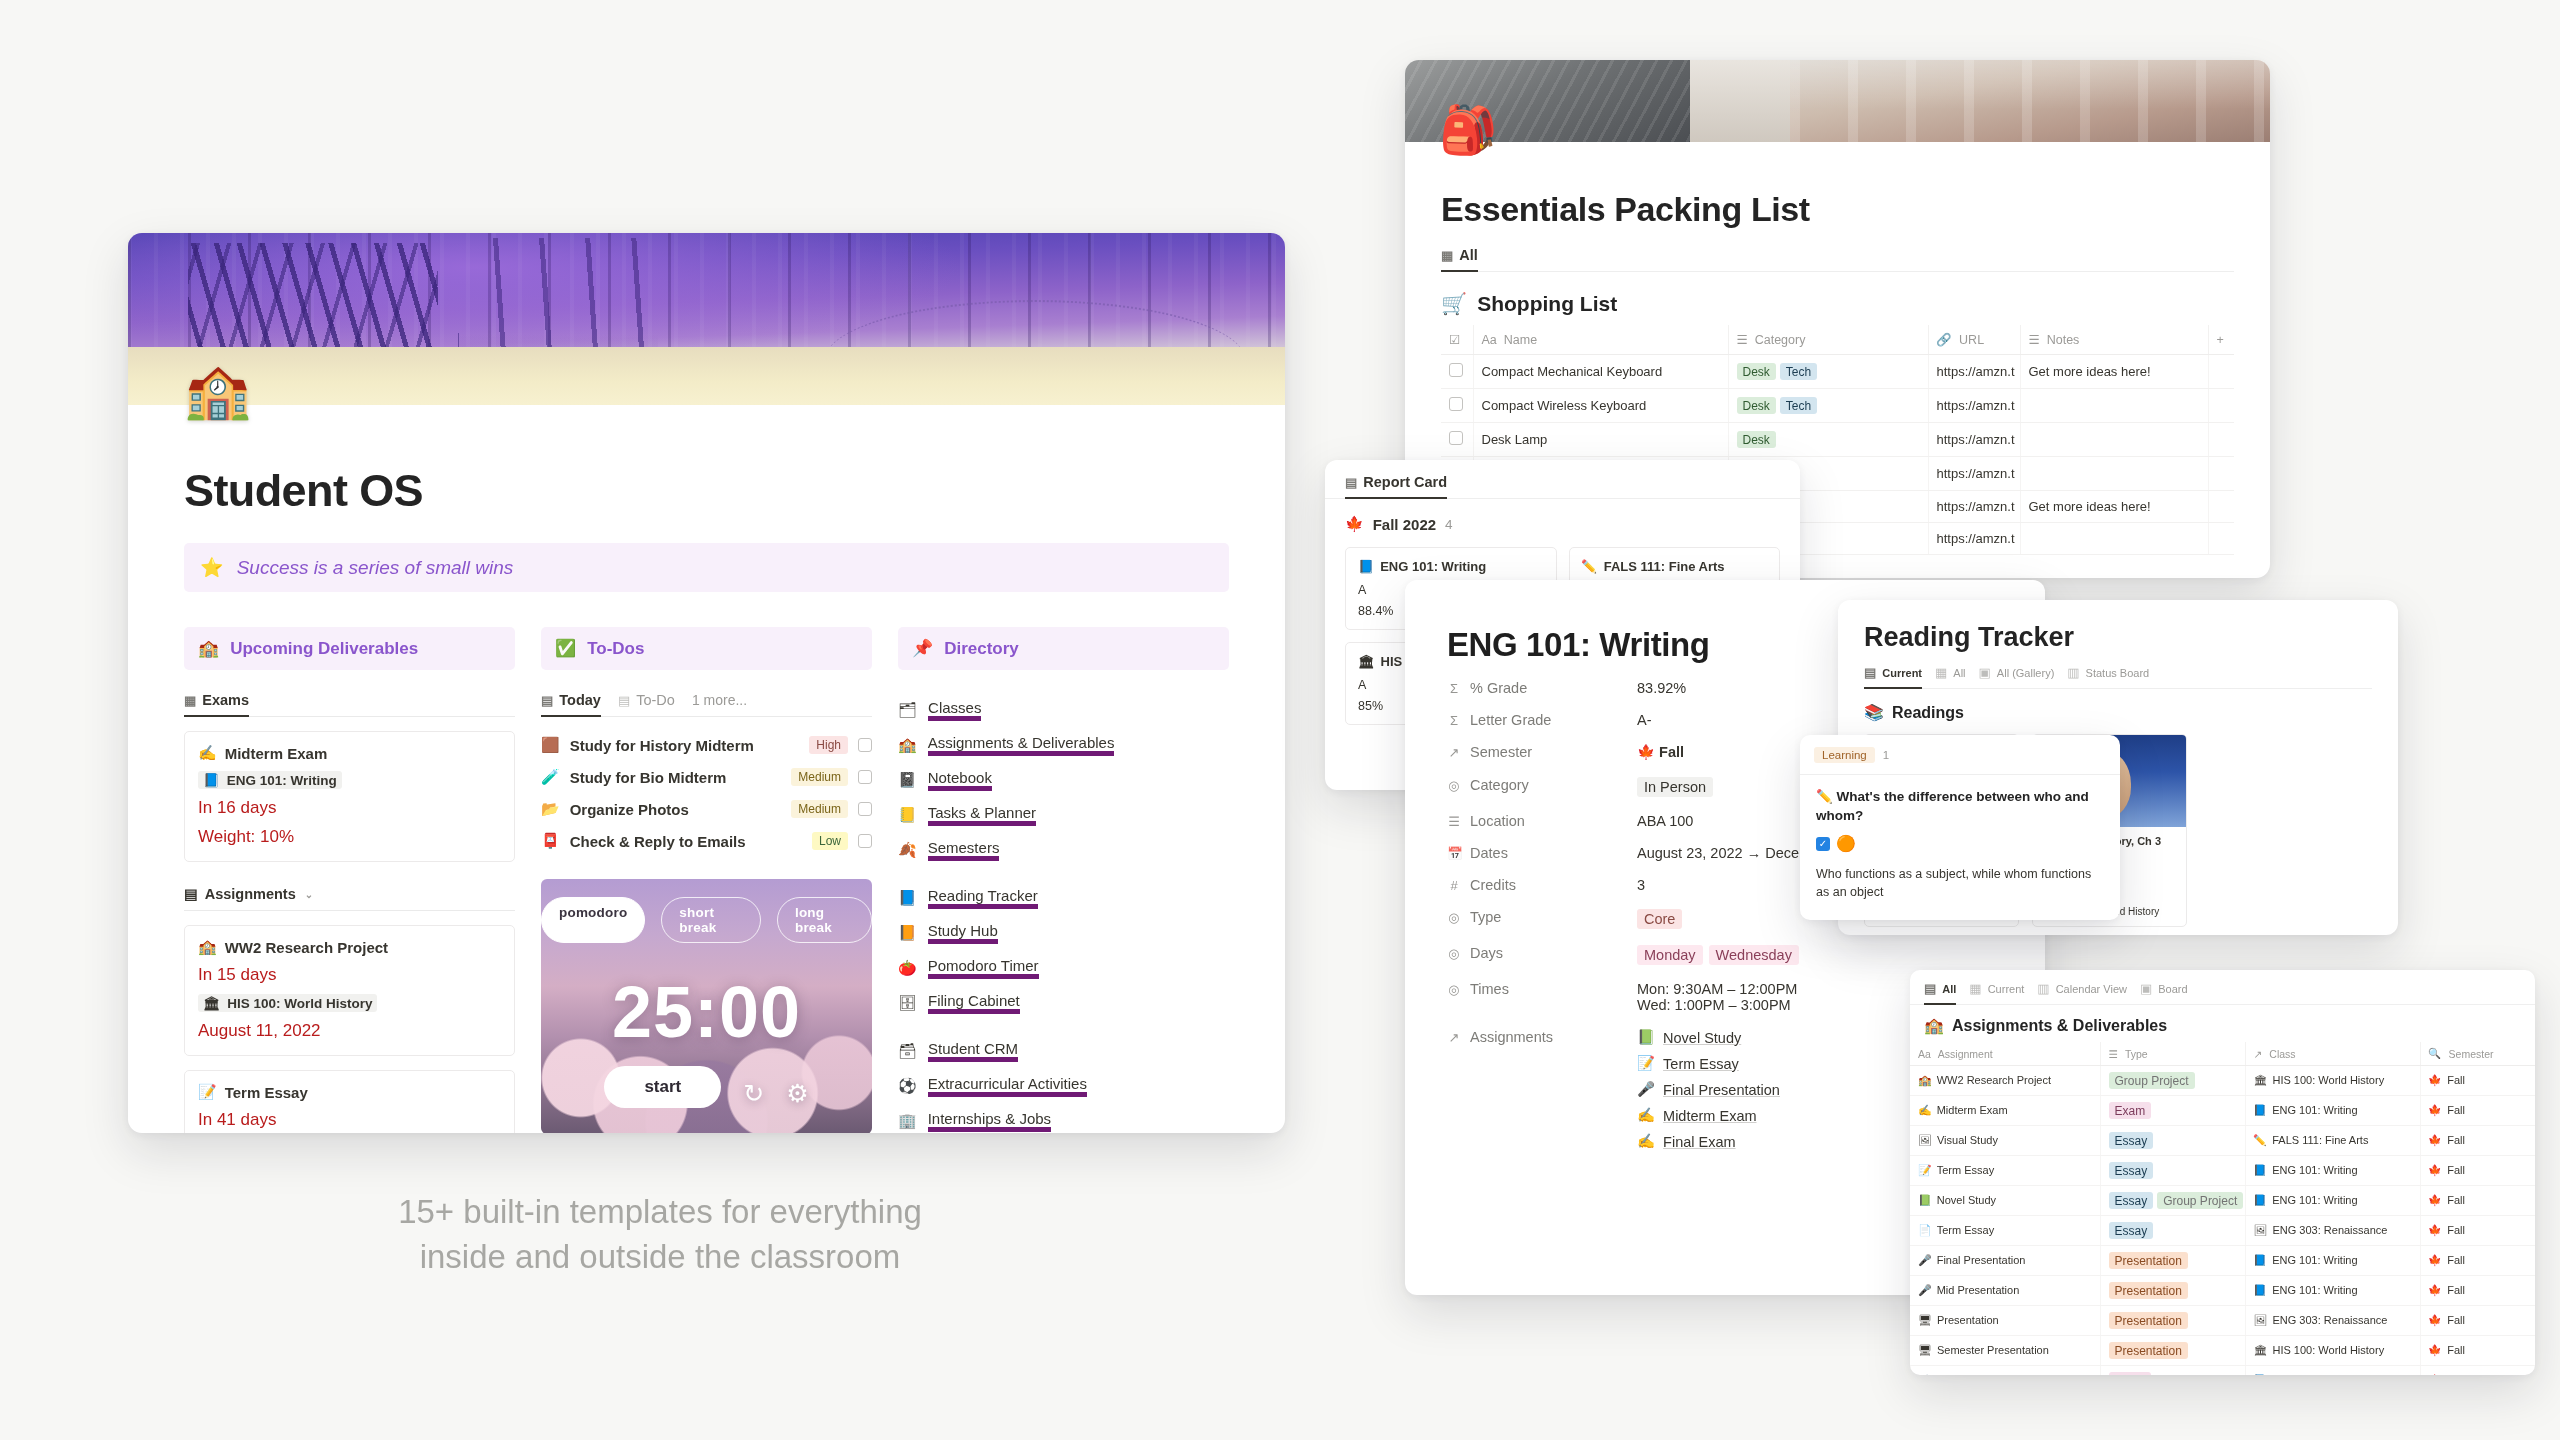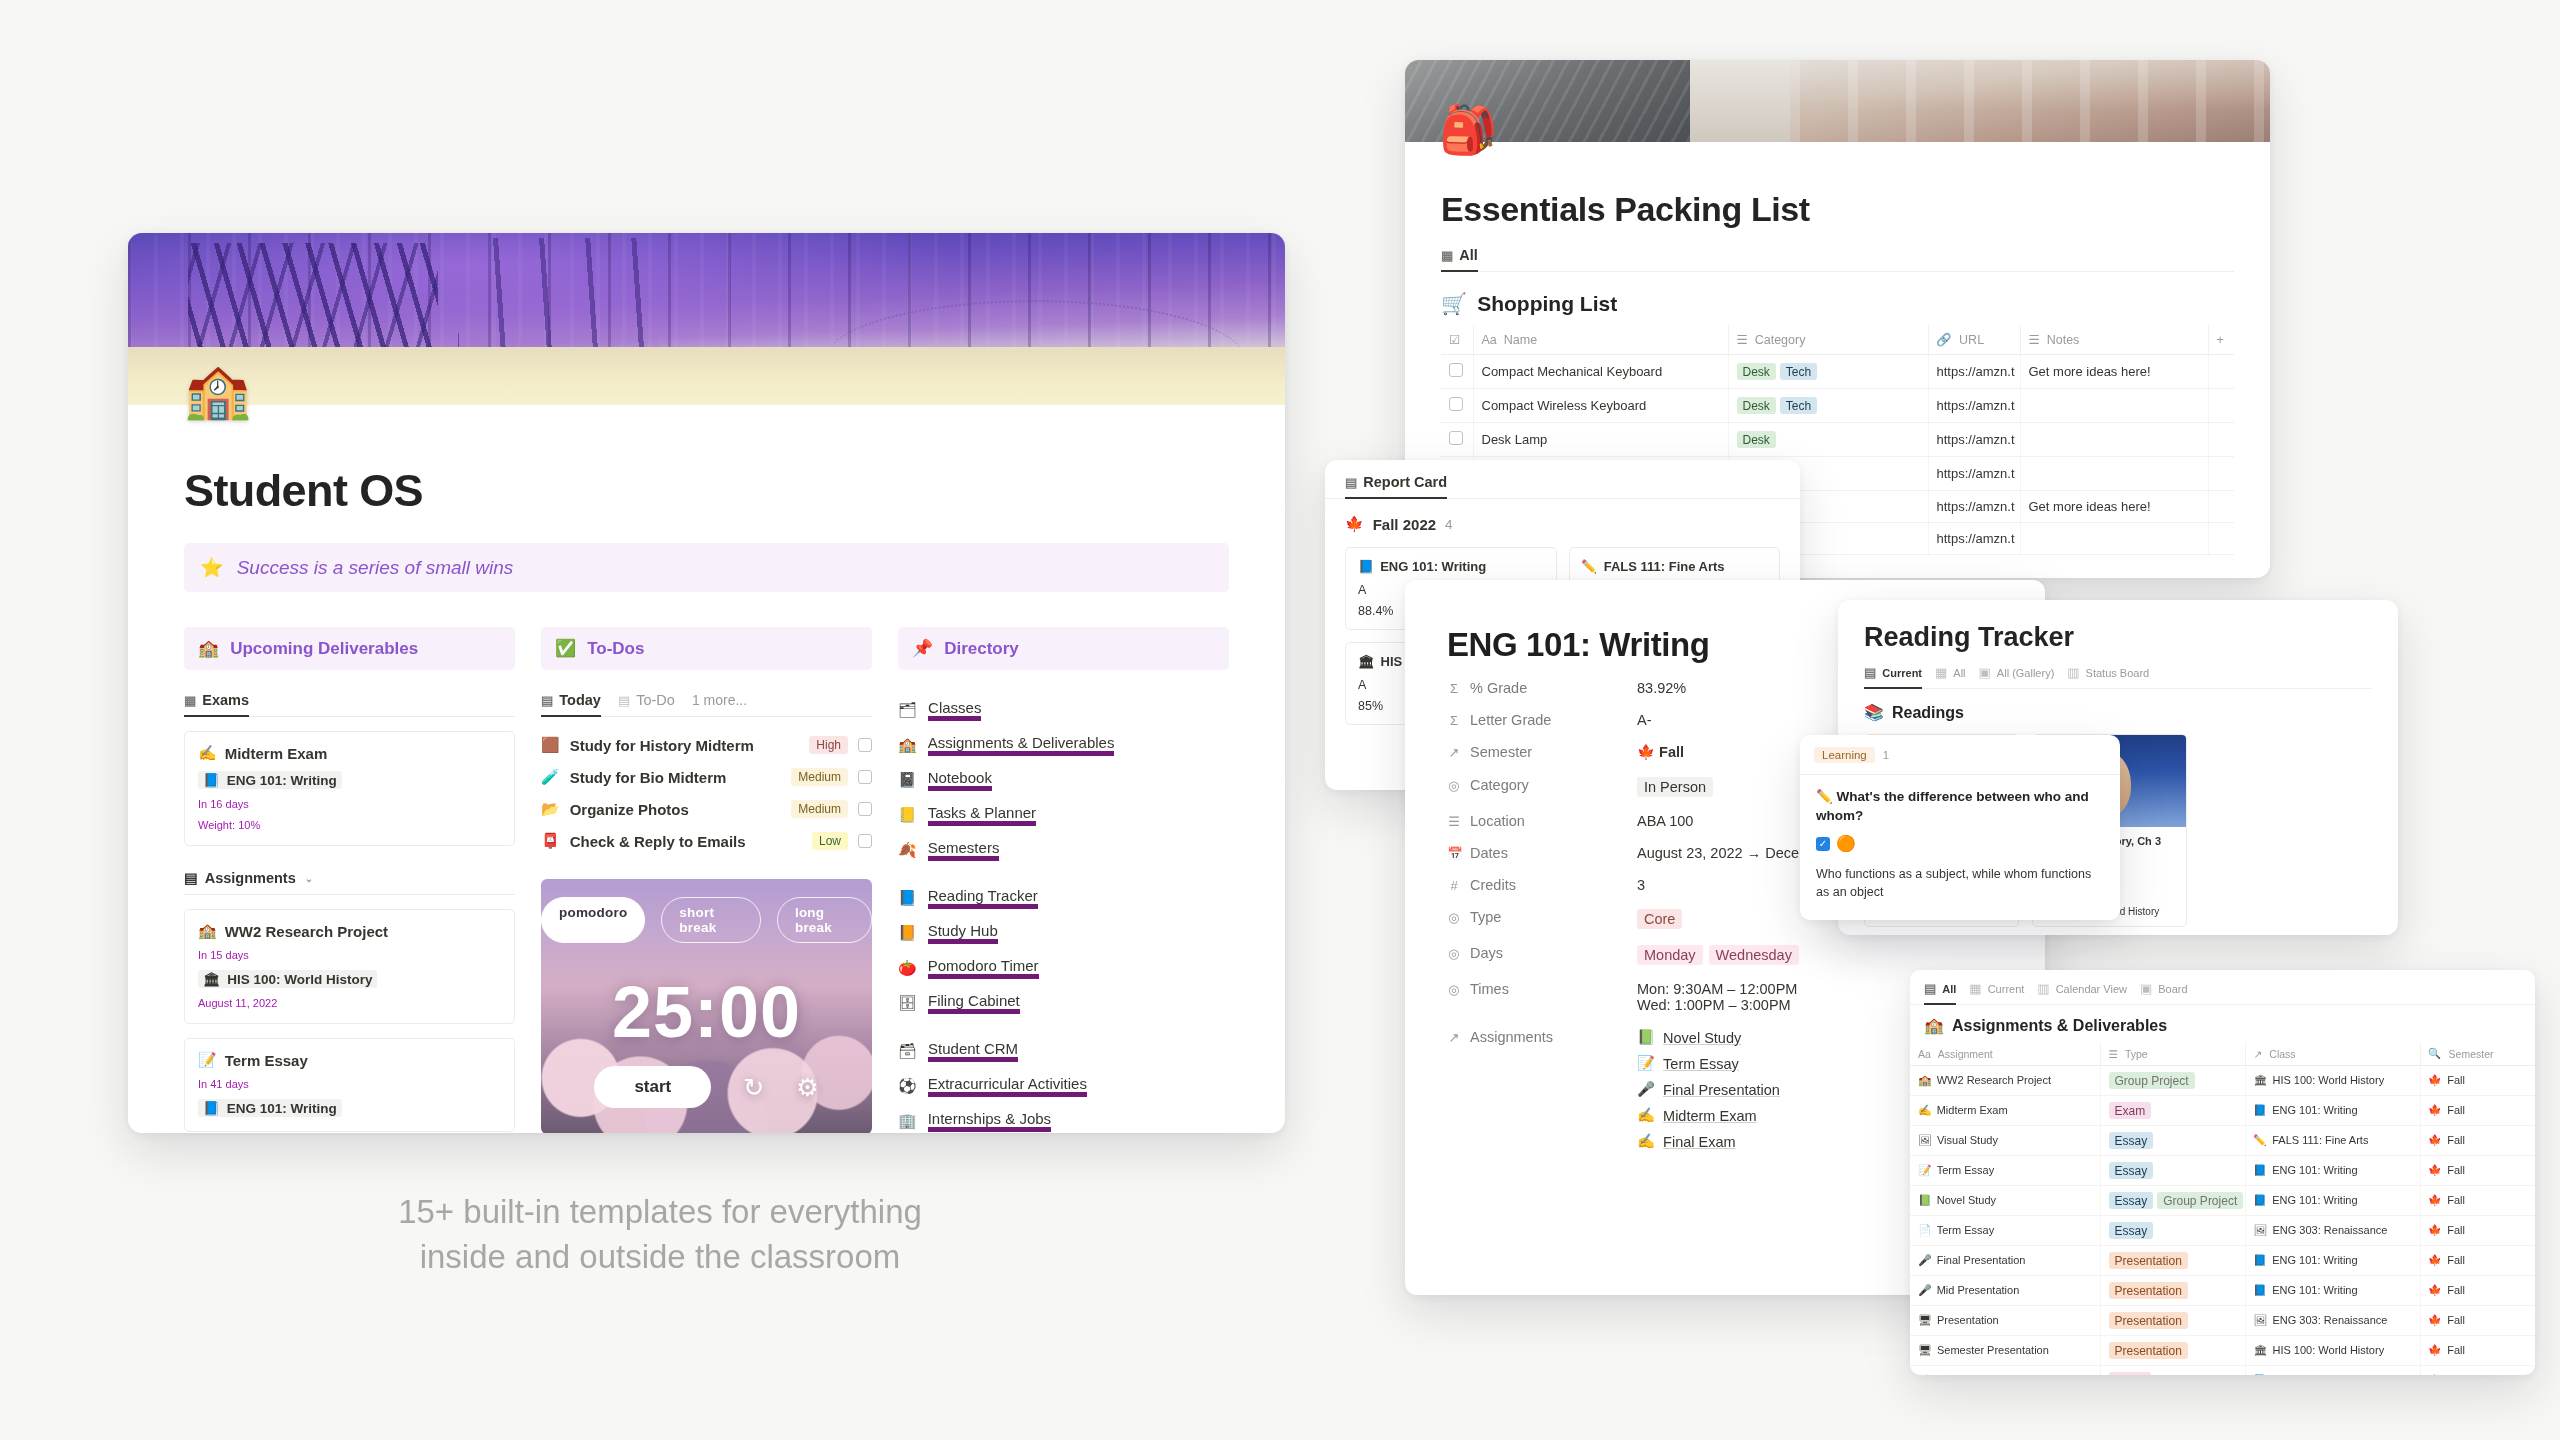--- a/index.html
+++ b/index.html
@@ -92,21 +92,21 @@
   .tab .ti { font-size:13px; opacity:.65; }
   .tab.more { color:#9b9a97; font-size:14px; }
 
   .mini-card {
     border:1px solid #eceaea; border-radius:5px; padding:12px 13px 14px 13px;
     margin-top:14px; background:#fff;
   }
   .mc-title { font-size:15px; font-weight:600; color:#37352f; display:flex; gap:8px; align-items:center; }
   .mc-sub { font-size:13.5px; font-weight:600; color:#37352f; margin-top:9px; display:flex; gap:7px; align-items:center;
             background:#f1f1ef; border-radius:3px; padding:1px 5px; width:fit-content;}
-  .mc-line { font-size:11px; color:#a21caf; margin-top:9px; }
+  .mc-line { font-size:17px; color:#b91c1c; margin-top:9px; }
 
   .subsec { display:flex; align-items:center; gap:7px; margin-top:24px; font-size:14.5px; color:#37352f; font-weight:600;
             border-bottom:1px solid #eaeaea; padding-bottom:8px; }
   .subsec .chev { font-size:10px; color:#9b9a97; margin-left:2px; }
 
   
   .todo-row {
     display:flex; align-items:center; gap:10px; padding:7px 0; font-size:15px; color:#37352f;
   }
   .todo-row .tname { flex:1; font-weight:600; }
@@ -129,21 +129,21 @@
       radial-gradient(circle at 70% 84%, rgba(243,212,224,.9) 0 44px, transparent 46px),
       radial-gradient(circle at 90% 76%, rgba(238,203,218,.85) 0 36px, transparent 38px),
       radial-gradient(circle at 50% 95%, rgba(150,120,160,.7) 0 60px, transparent 62px);
   }
   .pomo-tabs { position:absolute; top:18px; left:0; right:0; display:flex; justify-content:center; gap:16px; z-index:3;}
   .ptab { font-size:13.5px; font-weight:700; color:#fff; border:1.5px solid rgba(255,255,255,.8);
           border-radius:40px; padding:7px 17px; letter-spacing:.2px;}
   .ptab.sel { background:#fff; color:#3b3440; border-color:#fff; }
   .pomo-time { position:absolute; top:92px; left:0; right:0; text-align:center; z-index:3;
                font-size:72px; font-weight:700; color:#fff; letter-spacing:1px; text-shadow:0 2px 14px rgba(60,40,70,.35);}
-  .pomo-ctrls { position:absolute; bottom:26px; left:0; right:0; display:flex; align-items:center; justify-content:center; gap:32px; z-index:3;}
+  .pomo-ctrls { position:absolute; bottom:26px; left:0; right:0; display:flex; align-items:flex-end; justify-content:center; gap:22px; z-index:3;}
   .startbtn { background:#fff; color:#2f2a33; font-size:17px; font-weight:700; border-radius:40px; padding:11px 40px; }
   .pico { color:#fff; font-size:25px; text-shadow:0 2px 8px rgba(60,40,70,.4); }
 
   
   .dir-row { display:flex; align-items:center; gap:11px; padding:6.5px 0; font-size:15px; color:#37352f; }
   .dir-row .dname { border-bottom:5px solid #701a75; }
   .dir-gap { height:13px; }
 
   
   #packing { left:1405px; top:60px; width:865px; height:518px; }

